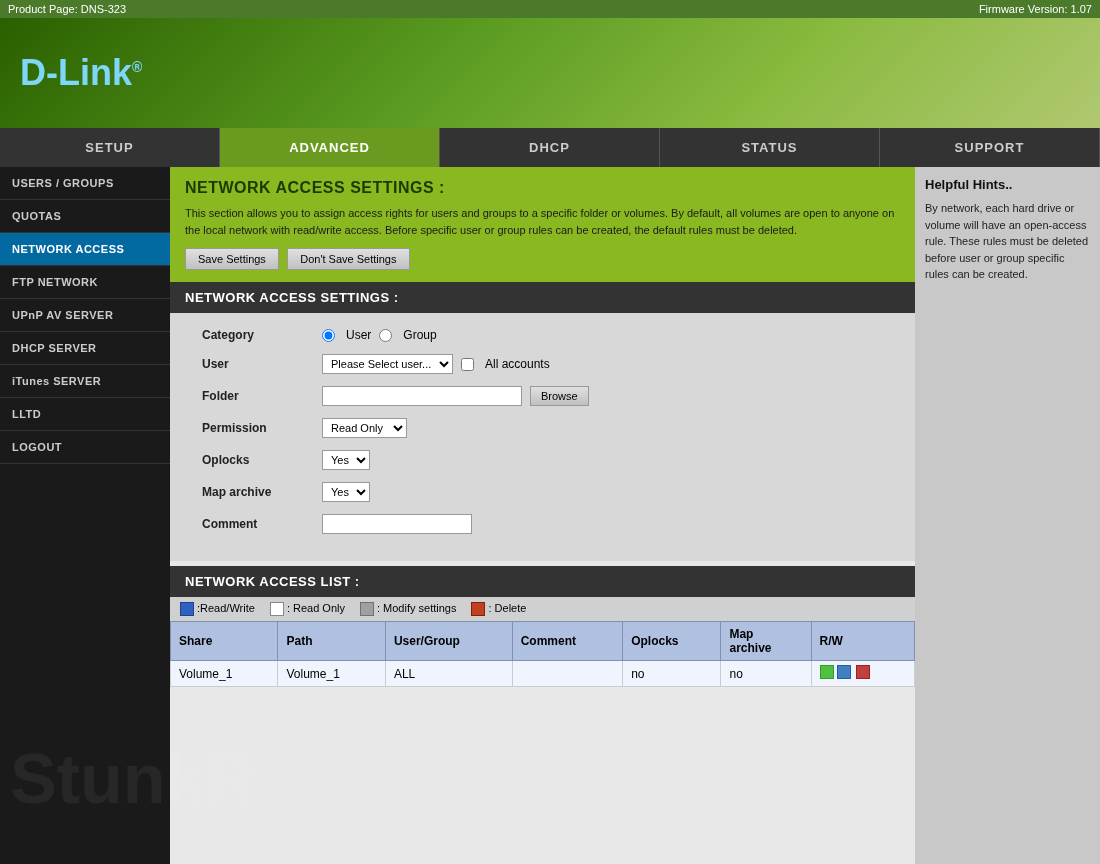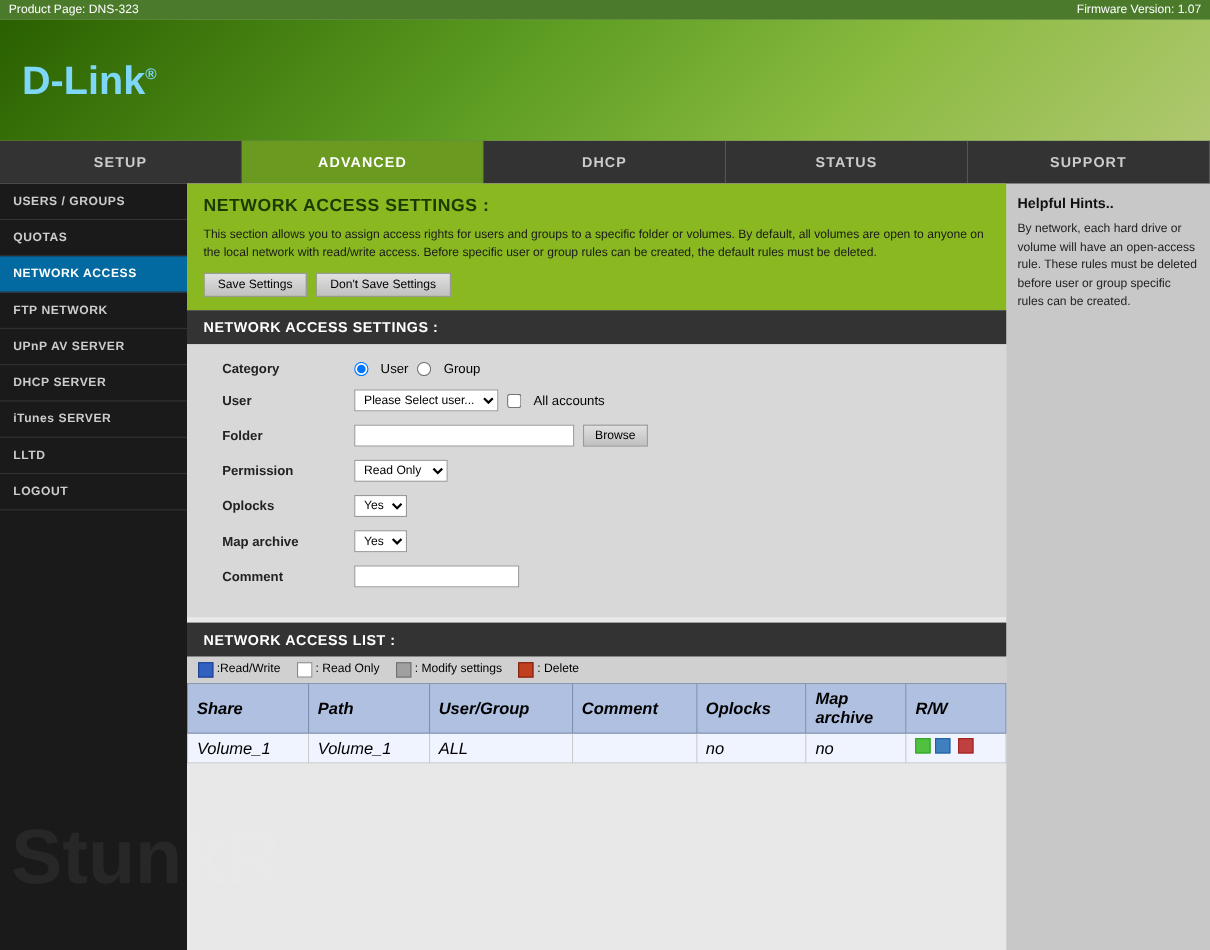--- a/index.html
+++ b/index.html
@@ -233,22 +233,21 @@
     .icon-trash {
       display: inline-block;
       width: 14px; height: 14px;
       background: #c04020;
       border: 1px solid #802010;
     }
 
     table.access-list {
       width: 100%;
       border-collapse: collapse;
-      font-size: 15px;
-      font-style: italic;
+      font-size: 12px;
     }
     table.access-list thead tr {
       background: #b0c0e0;
     }
     table.access-list th {
       padding: 5px 8px;
       text-align: left;
       border: 1px solid #8090b0;
       font-weight: bold;
     }

